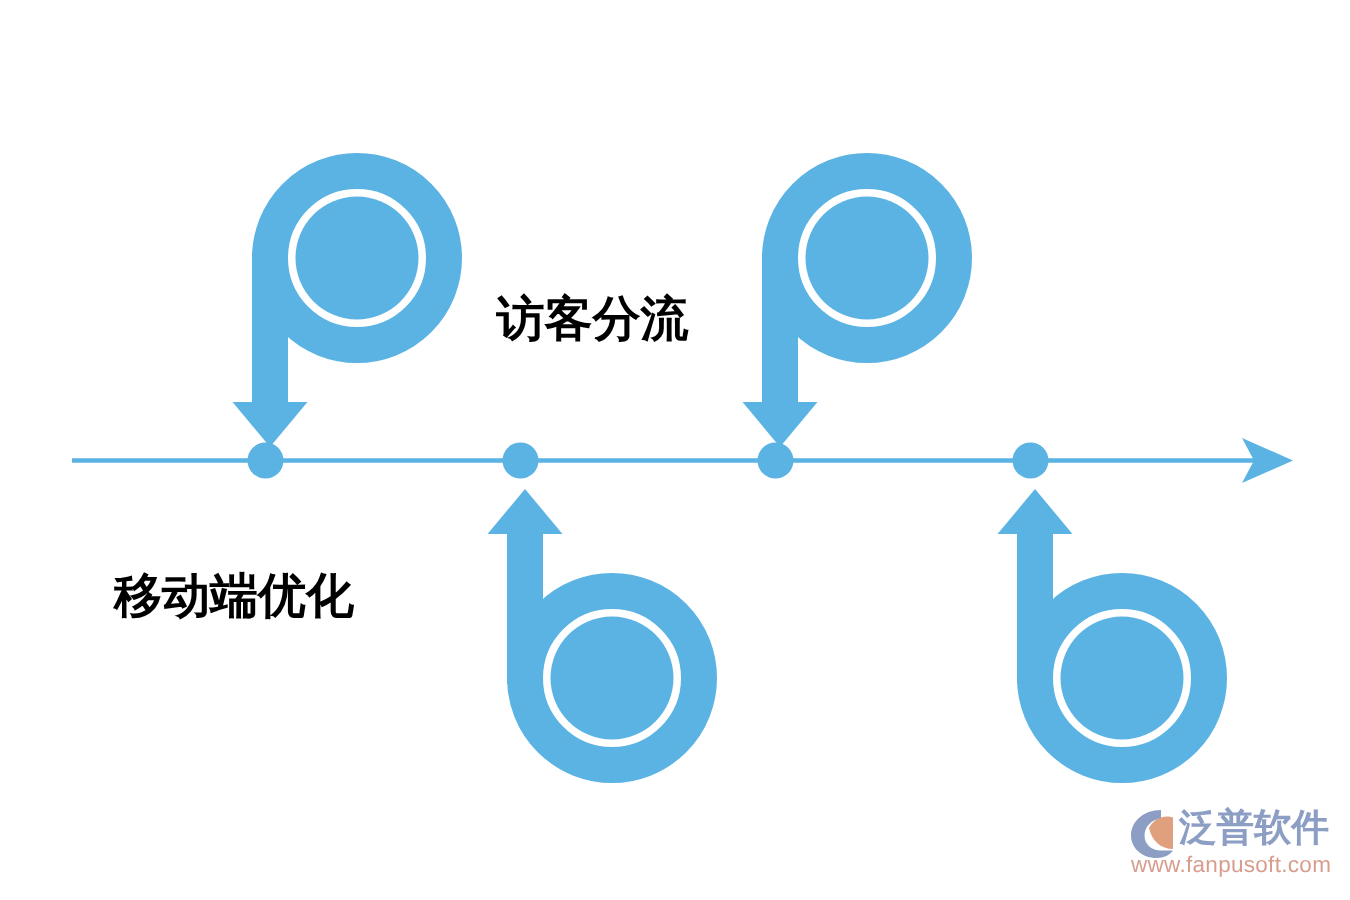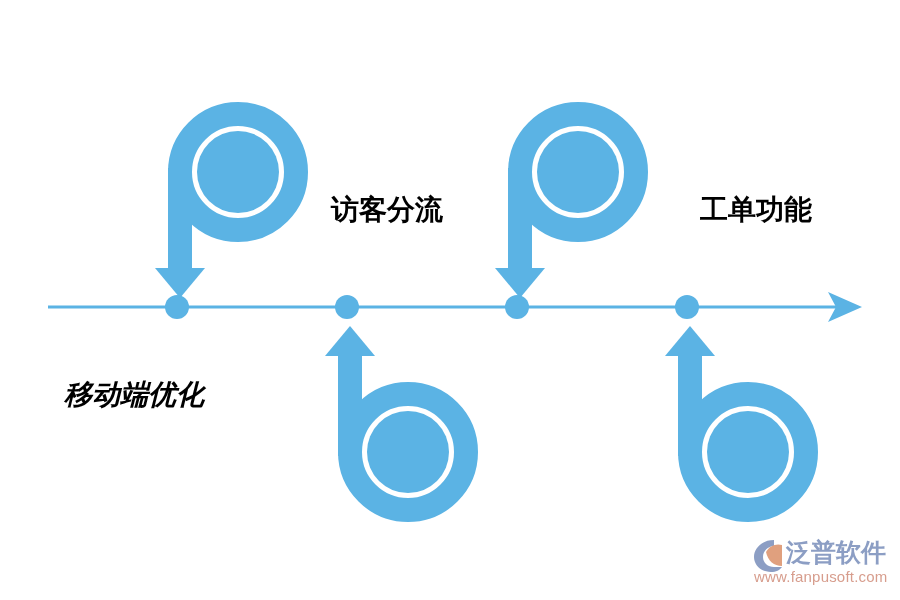--- a/index.html
+++ b/index.html
@@ -24,27 +24,27 @@
     left: 0;
     top: 0;
     width: 900px;
     height: 600px;
     display: block;
   }
   .tl-label {
     position: absolute;
     font-family: "Liberation Sans", "DejaVu Sans", sans-serif;
     font-weight: bold;
-    font-size: 28px;
+    font-size: 32px;
     line-height: 1;
     color: #000000;
     white-space: nowrap;
     letter-spacing: 0px;
   }
-  #label-0 { left: 64px;  top: 381px; font-style: italic; }
+  #label-0 { left: 76px;  top: 381px; }
   #label-1 { left: 331px; top: 196px; }
   #label-2 { left: 487px; top: 381px; }
   #label-3 { left: 700px; top: 196px; }
 
   #watermark {
     position: absolute;
     left: 752px;
     top: 536px;
     width: 126px;
     height: 56px;
@@ -148,21 +148,20 @@
       <circle cx="687" cy="307" r="12" fill="#5bb3e4"></circle>
     </g>
 
   </svg>
 
   <div class="tl-label" id="label-0">移动端优化</div>
 
   <div class="tl-label" id="label-1">访客分流</div>
 
 
-  <div class="tl-label" id="label-3">工单功能</div>
 
   <div id="watermark">
     <svg id="watermark-svg" viewBox="0 0 126 40" xmlns="http://www.w3.org/2000/svg">
 
       <path d="M 22,4 C 10,4 2,12 2,21 C 2,29 9,36 19,36 C 24,36 28,34 30,31
                L 22,31 C 16,31 11,27 11,21 C 11,15 16,10 22,10 Z" fill="#8c9ec4"></path>
       <path d="M 14,16 C 17,10 24,7 30,9 L 30,30 C 22,30 16,25 14,16 Z" fill="#e0a07e"></path>
     </svg>
     <div id="watermark-brand">泛普软件</div>
     <div id="watermark-url">www.fanpusoft.com</div>

